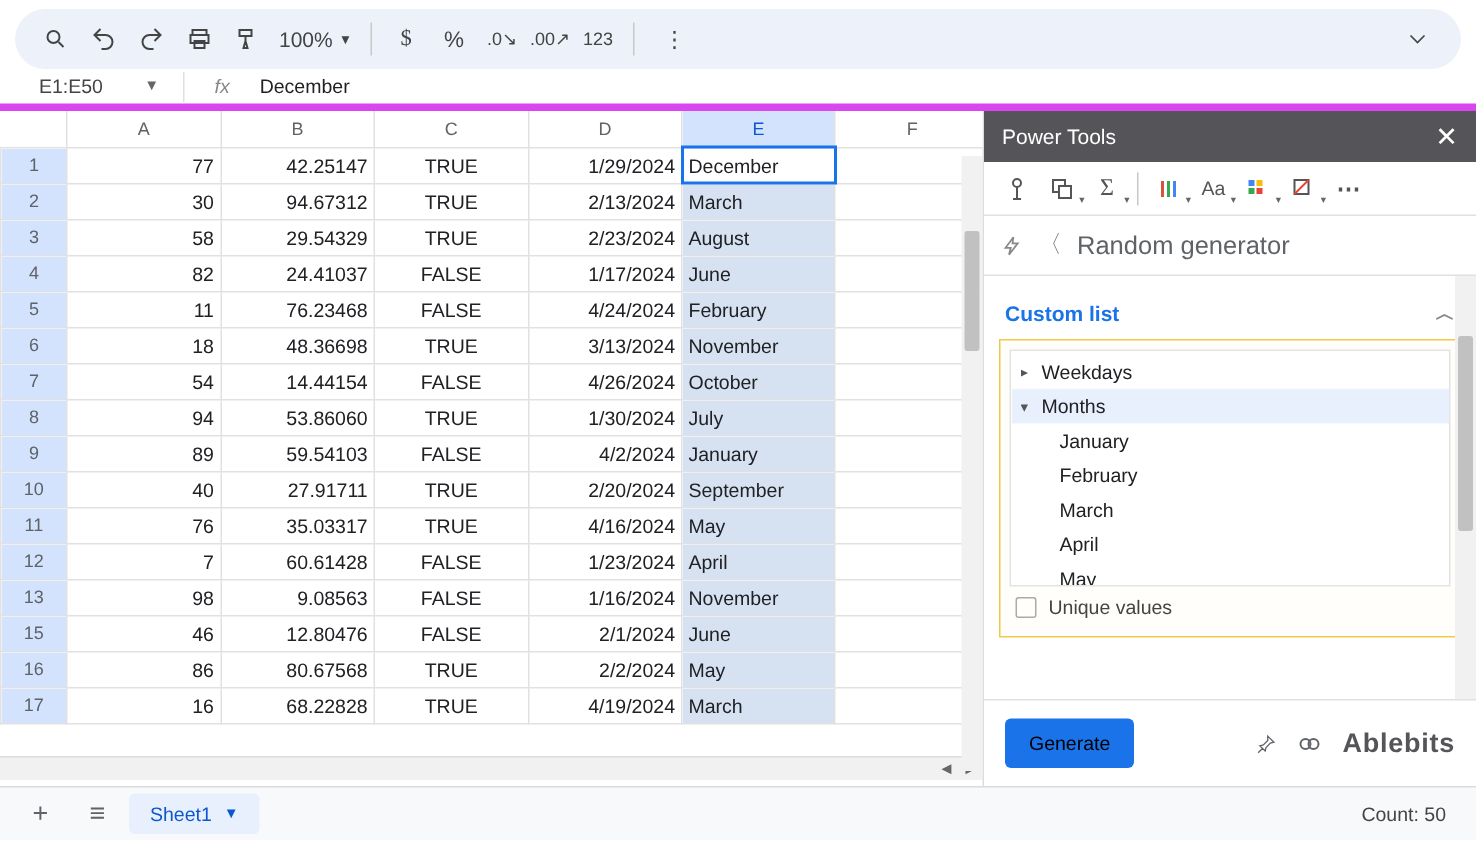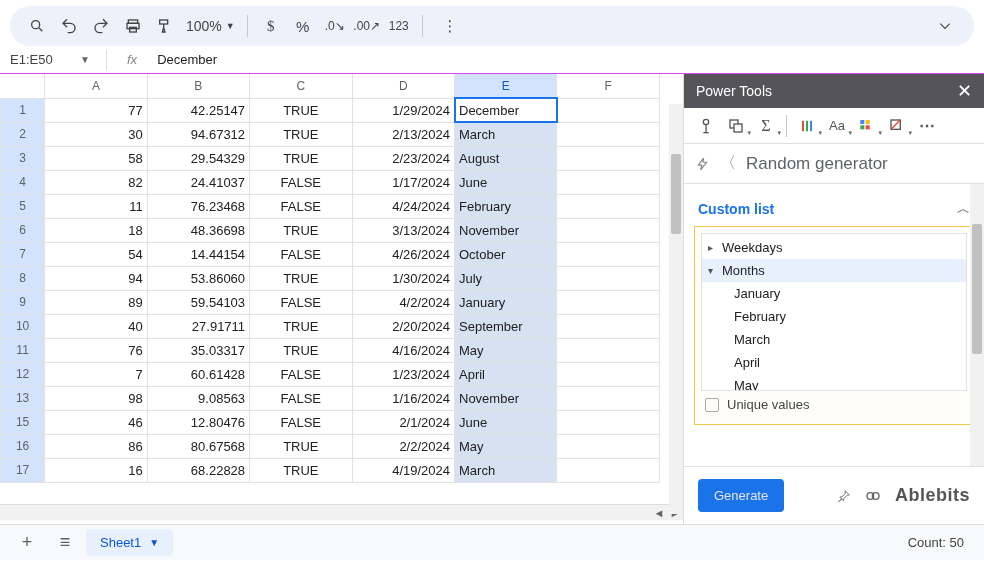--- a/index.html
+++ b/index.html
@@ -59,22 +59,22 @@
     width: 24px;
     text-align: center;
     font-size: 18px;
     color: #444;
   }
   
   .formula-row {
     display: flex;
     align-items: center;
     height: 28px;
-    padding: 4px 10px;
-    border-bottom: 1px solid #d946ef;
+    padding: 4px 26px;
+    border-bottom: 5px solid #d946ef;
     gap: 16px;
   }
   .name-box {
     width: 80px;
     color: #444;
     font-size: 13px;
     display: flex;
     align-items: center;
     justify-content: space-between;
   }
@@ -218,21 +218,21 @@
     display: flex;
     align-items: center;
     gap: 8px;
     font-weight: 500;
   }
   .sheet-tab .caret { font-size: 10px;}
   .bottom-spacer { flex: 1; }
   .count { color: #444; padding-right: 10px; }
   
   .sidebar {
-    width: 300px;
+    width: 328px;
     display: flex;
     flex-direction: column;
     background: #fff;
   }
   .sb-header {
     background: #555559;
     color: #fff;
     height: 34px;
     display: flex;
     align-items: center;
@@ -349,21 +349,21 @@
   }
   .sb-footer {
     border-top: 1px solid #e0e0e0;
     padding: 12px 14px;
     display: flex;
     align-items: center;
     gap: 14px;
   }
   .btn-primary {
     background: #1a73e8;
-    color: #e5e5e5;
+    color: #000000;
     border: none;
     border-radius: 4px;
     padding: 9px 16px;
     font-size: 13px;
     font-weight: 500;
   }
   .footer-spacer { flex: 1; }
   .foot-icon { color: #5f6368; font-size: 16px; }
   .brand { font-size: 18px; color: #555559; font-weight:700; letter-spacing:0.5px;}
   

